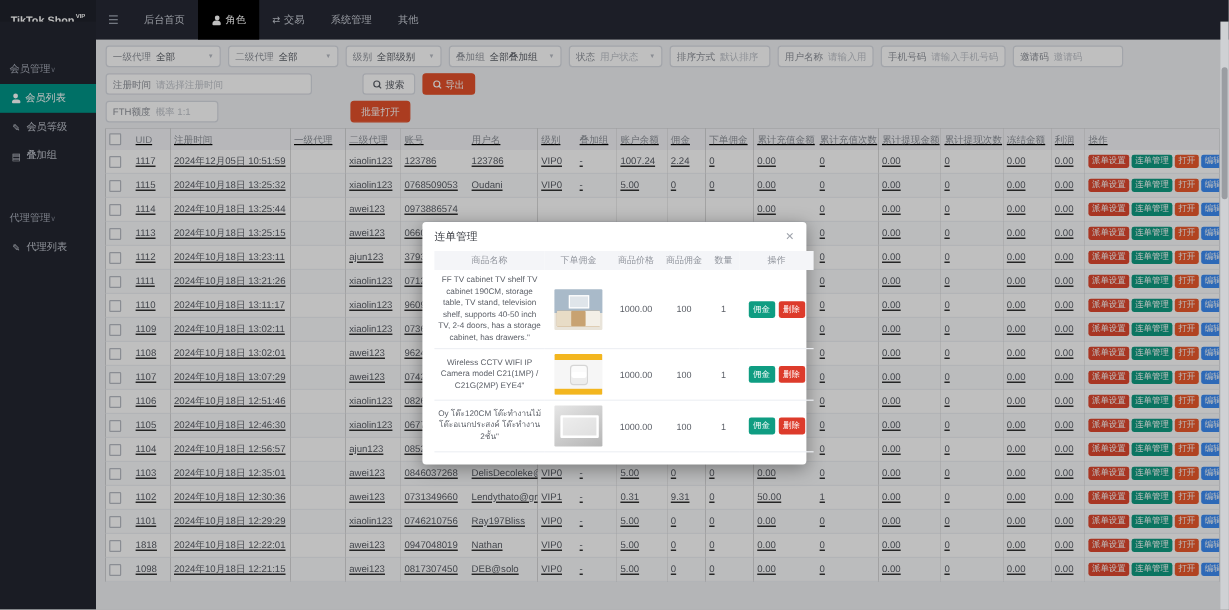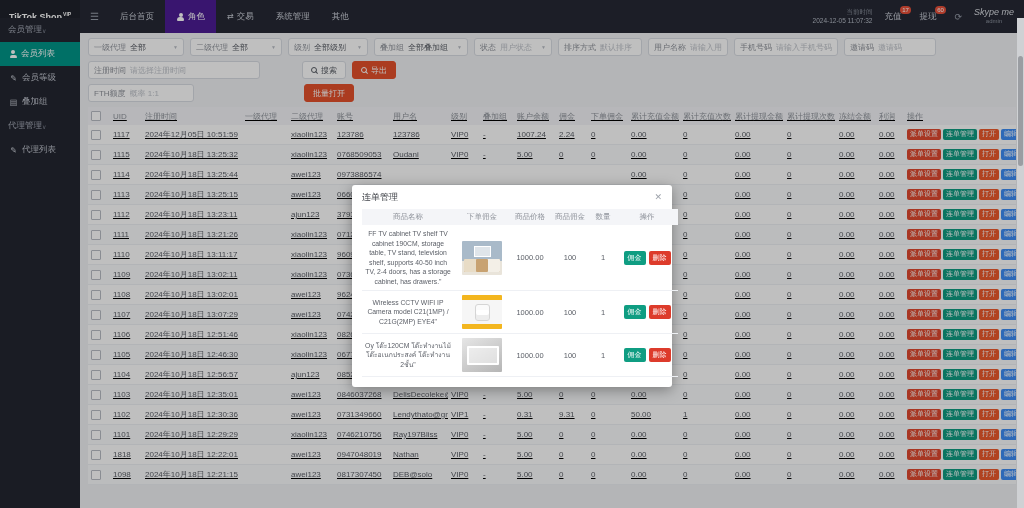--- a/index.html
+++ b/index.html
@@ -8,33 +8,33 @@
     font-family:"Liberation Sans",sans-serif;background:#f0f2f5;
     -webkit-font-smoothing:antialiased;
   }
   
   .topbar{position:absolute;top:0;left:0;right:0;height:33px;background:#262934;display:flex;align-items:stretch;z-index:10;}
   .logo{width:80px;background:#1f222b;color:#fff;font-size:9px;font-weight:bold;display:flex;align-items:center;justify-content:center;gap:1px;white-space:nowrap;}
   .logo sup{font-size:5px;line-height:1;margin-top:-4px;}
   .burger{color:#9aa0ad;font-size:10px;display:flex;align-items:center;padding:0 10px;}
   .nav{display:flex;align-items:stretch;}
   .nav-item{display:flex;align-items:center;gap:3px;padding:0 11px;font-size:8.5px;color:#c8ccd6;cursor:default;}
-  .nav-item.active{background:#4c1d95;color:#fff;padding-left:12px;}
+  .nav-item.active{background:#000000;color:#fff;padding-left:12px;}
   .nav-glyph{font-size:8px;}
   .topbar-right{margin-left:auto;display:flex;align-items:center;gap:12px;padding-right:10px;}
   .time-block{text-align:right;font-size:6.5px;color:#8b919e;line-height:1.35;}
   .time-value{color:#b4bac6;}
   .badge-item{position:relative;font-size:8.5px;color:#c8ccd6;margin-right:6px;}
   .badge{position:absolute;top:-5px;right:-10px;background:#e8503a;color:#fff;border-radius:6px;font-size:6px;padding:0 2.5px;line-height:8px;}
   .refresh{color:#9aa0ad;font-size:9px;}
   .user-block{text-align:center;color:#d8dbe2;font-size:9px;font-style:italic;line-height:1.1;}
   .user-role{font-size:6px;color:#8b919e;font-style:normal;}
   
   .sidebar{position:absolute;top:18px;left:0;width:80px;bottom:0;background:#232630;z-index:10;}
-  .side-group{height:24px;display:flex;align-items:center;justify-content:flex-start;padding:0 8px;color:#a6abb8;font-size:8.5px;}
+  .side-group{height:24px;display:flex;align-items:center;justify-content:flex-start;padding:0 8px;color:#a6abb8;font-size:8.5px;margin-top:28px;}
   .side-chevron{font-size:6px;color:#7d8290;}
   .side-item{height:24px;display:flex;align-items:center;gap:4px;padding-left:9px;color:#bfc3cd;font-size:8.5px;}
   .side-item.active{background:#009688;color:#fff;}
   .side-icon{font-size:8px;width:9px;display:inline-block;text-align:center;color:inherit;}
   
   .icon-person{position:relative;width:8px;height:8px;display:inline-block;}
   .icon-person::before{content:"";position:absolute;top:0;left:2px;width:4px;height:4px;border-radius:50%;background:currentColor;}
   .icon-person::after{content:"";position:absolute;bottom:0;left:0.5px;width:7px;height:3.5px;border-radius:3px 3px 1px 1px;background:currentColor;}
   
   .icon-mag{position:relative;width:7px;height:7px;display:inline-block;}
@@ -117,39 +117,20 @@
         <span class="nav-glyph">⇄</span>
         <span>交易</span>
       </div>
       <div class="nav-item">
         <span>系统管理</span>
       </div>
       <div class="nav-item">
         <span>其他</span>
       </div>
     </div>
-  <div class="topbar-right">
-    <div class="time-block">
-      <div>当前时间</div>
-      <div class="time-value">2024-12-05 11:07:32</div>
-    </div>
-    <div class="badge-item">
-      <span>充值</span>
-      <span class="badge">17</span>
-    </div>
-    <div class="badge-item">
-      <span>提现</span>
-      <span class="badge">60</span>
-    </div>
-    <div class="refresh"><span>⟳</span></div>
-    <div class="user-block">
-      <div>Skype me</div>
-      <div class="user-role">admin</div>
-    </div>
-  </div>
 </div>
 
 <div class="sidebar" id="sidebar">
     <div class="side-group">
       <span>会员管理</span>
       <span class="side-chevron">∨</span>
     </div>
     <div class="side-item active">
       <span class="icon-person side-icon"></span>
       <span>会员列表</span>
@@ -231,21 +212,21 @@
       <div class="btn btn-plain gap-lg">
         <span class="icon-mag"></span>
         <span>搜索</span>
       </div>
       <div class="btn btn-orange">
         <span class="icon-mag"></span>
         <span>导出</span>
       </div>
     </div>
     <div class="filter-row">
-      <div class="fbox" style="width:106px">
+      <div class="fbox" style="width:94px">
         <span class="flabel">FTH额度</span>
         <span class="fvalue placeholder">概率 1:1</span>
       </div>
       <div class="btn btn-orange" style="margin-left:104px">
         <span>批量打开</span>
       </div>
     </div>
   </div>
 
   <div class="table-wrap">

